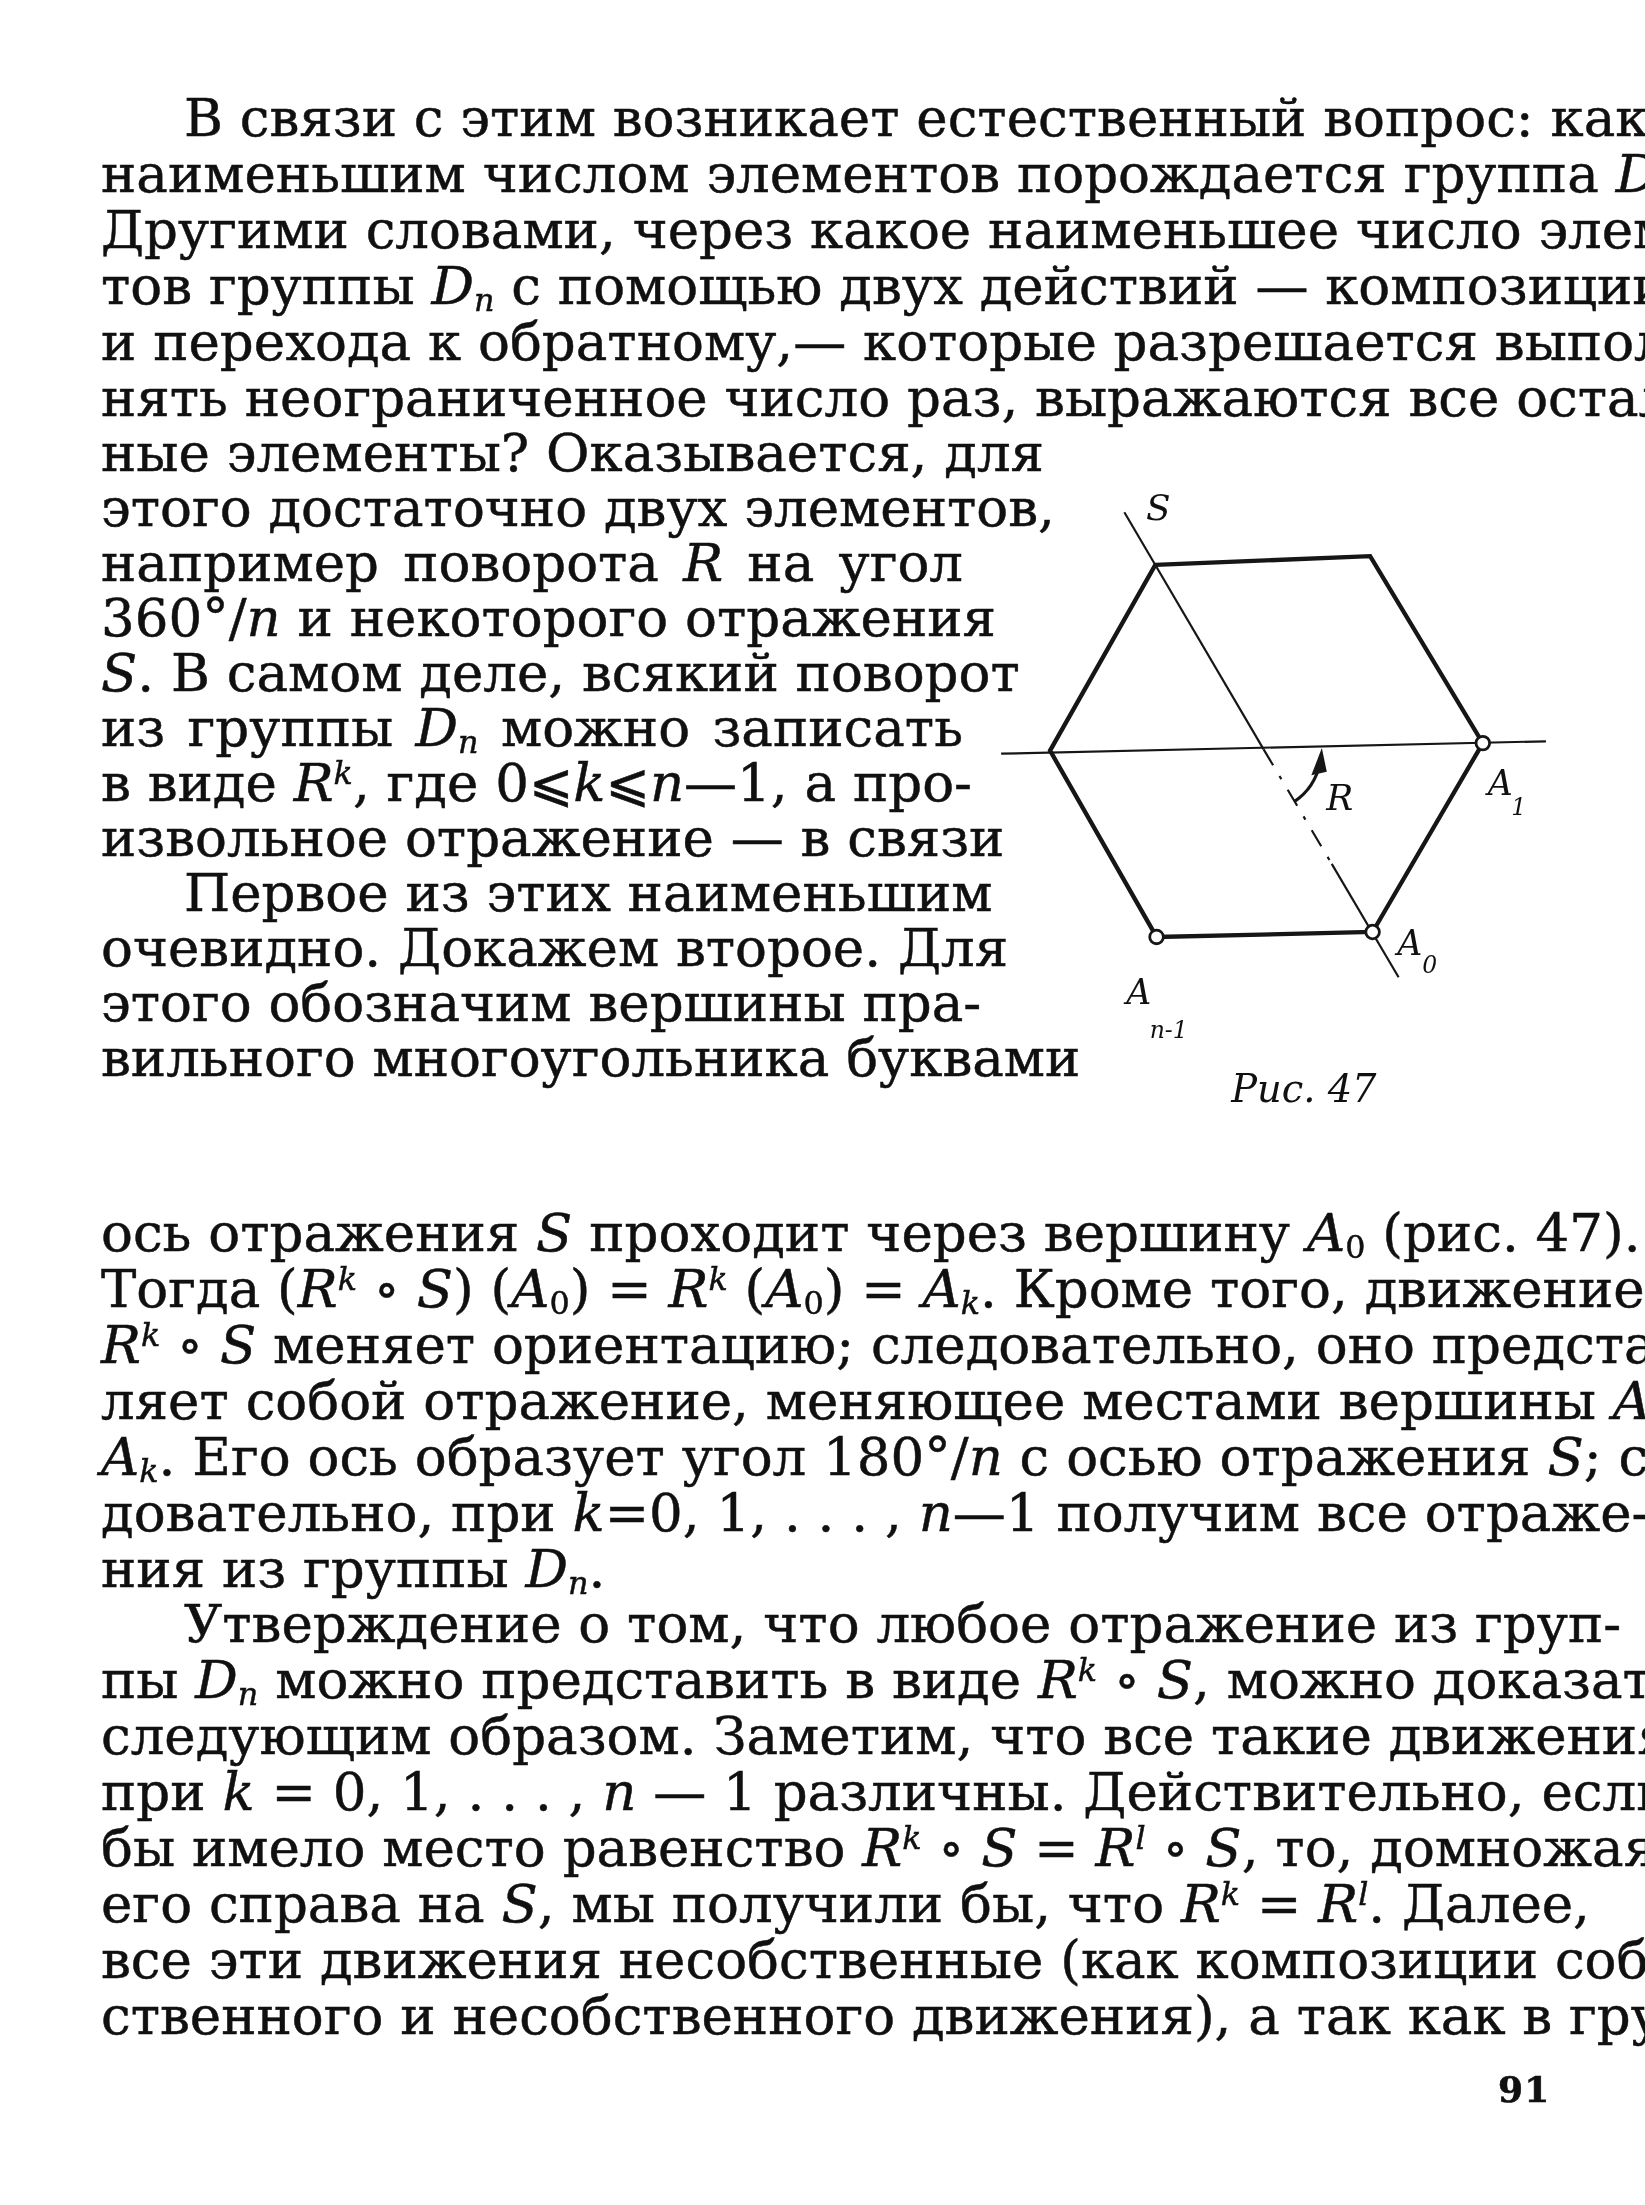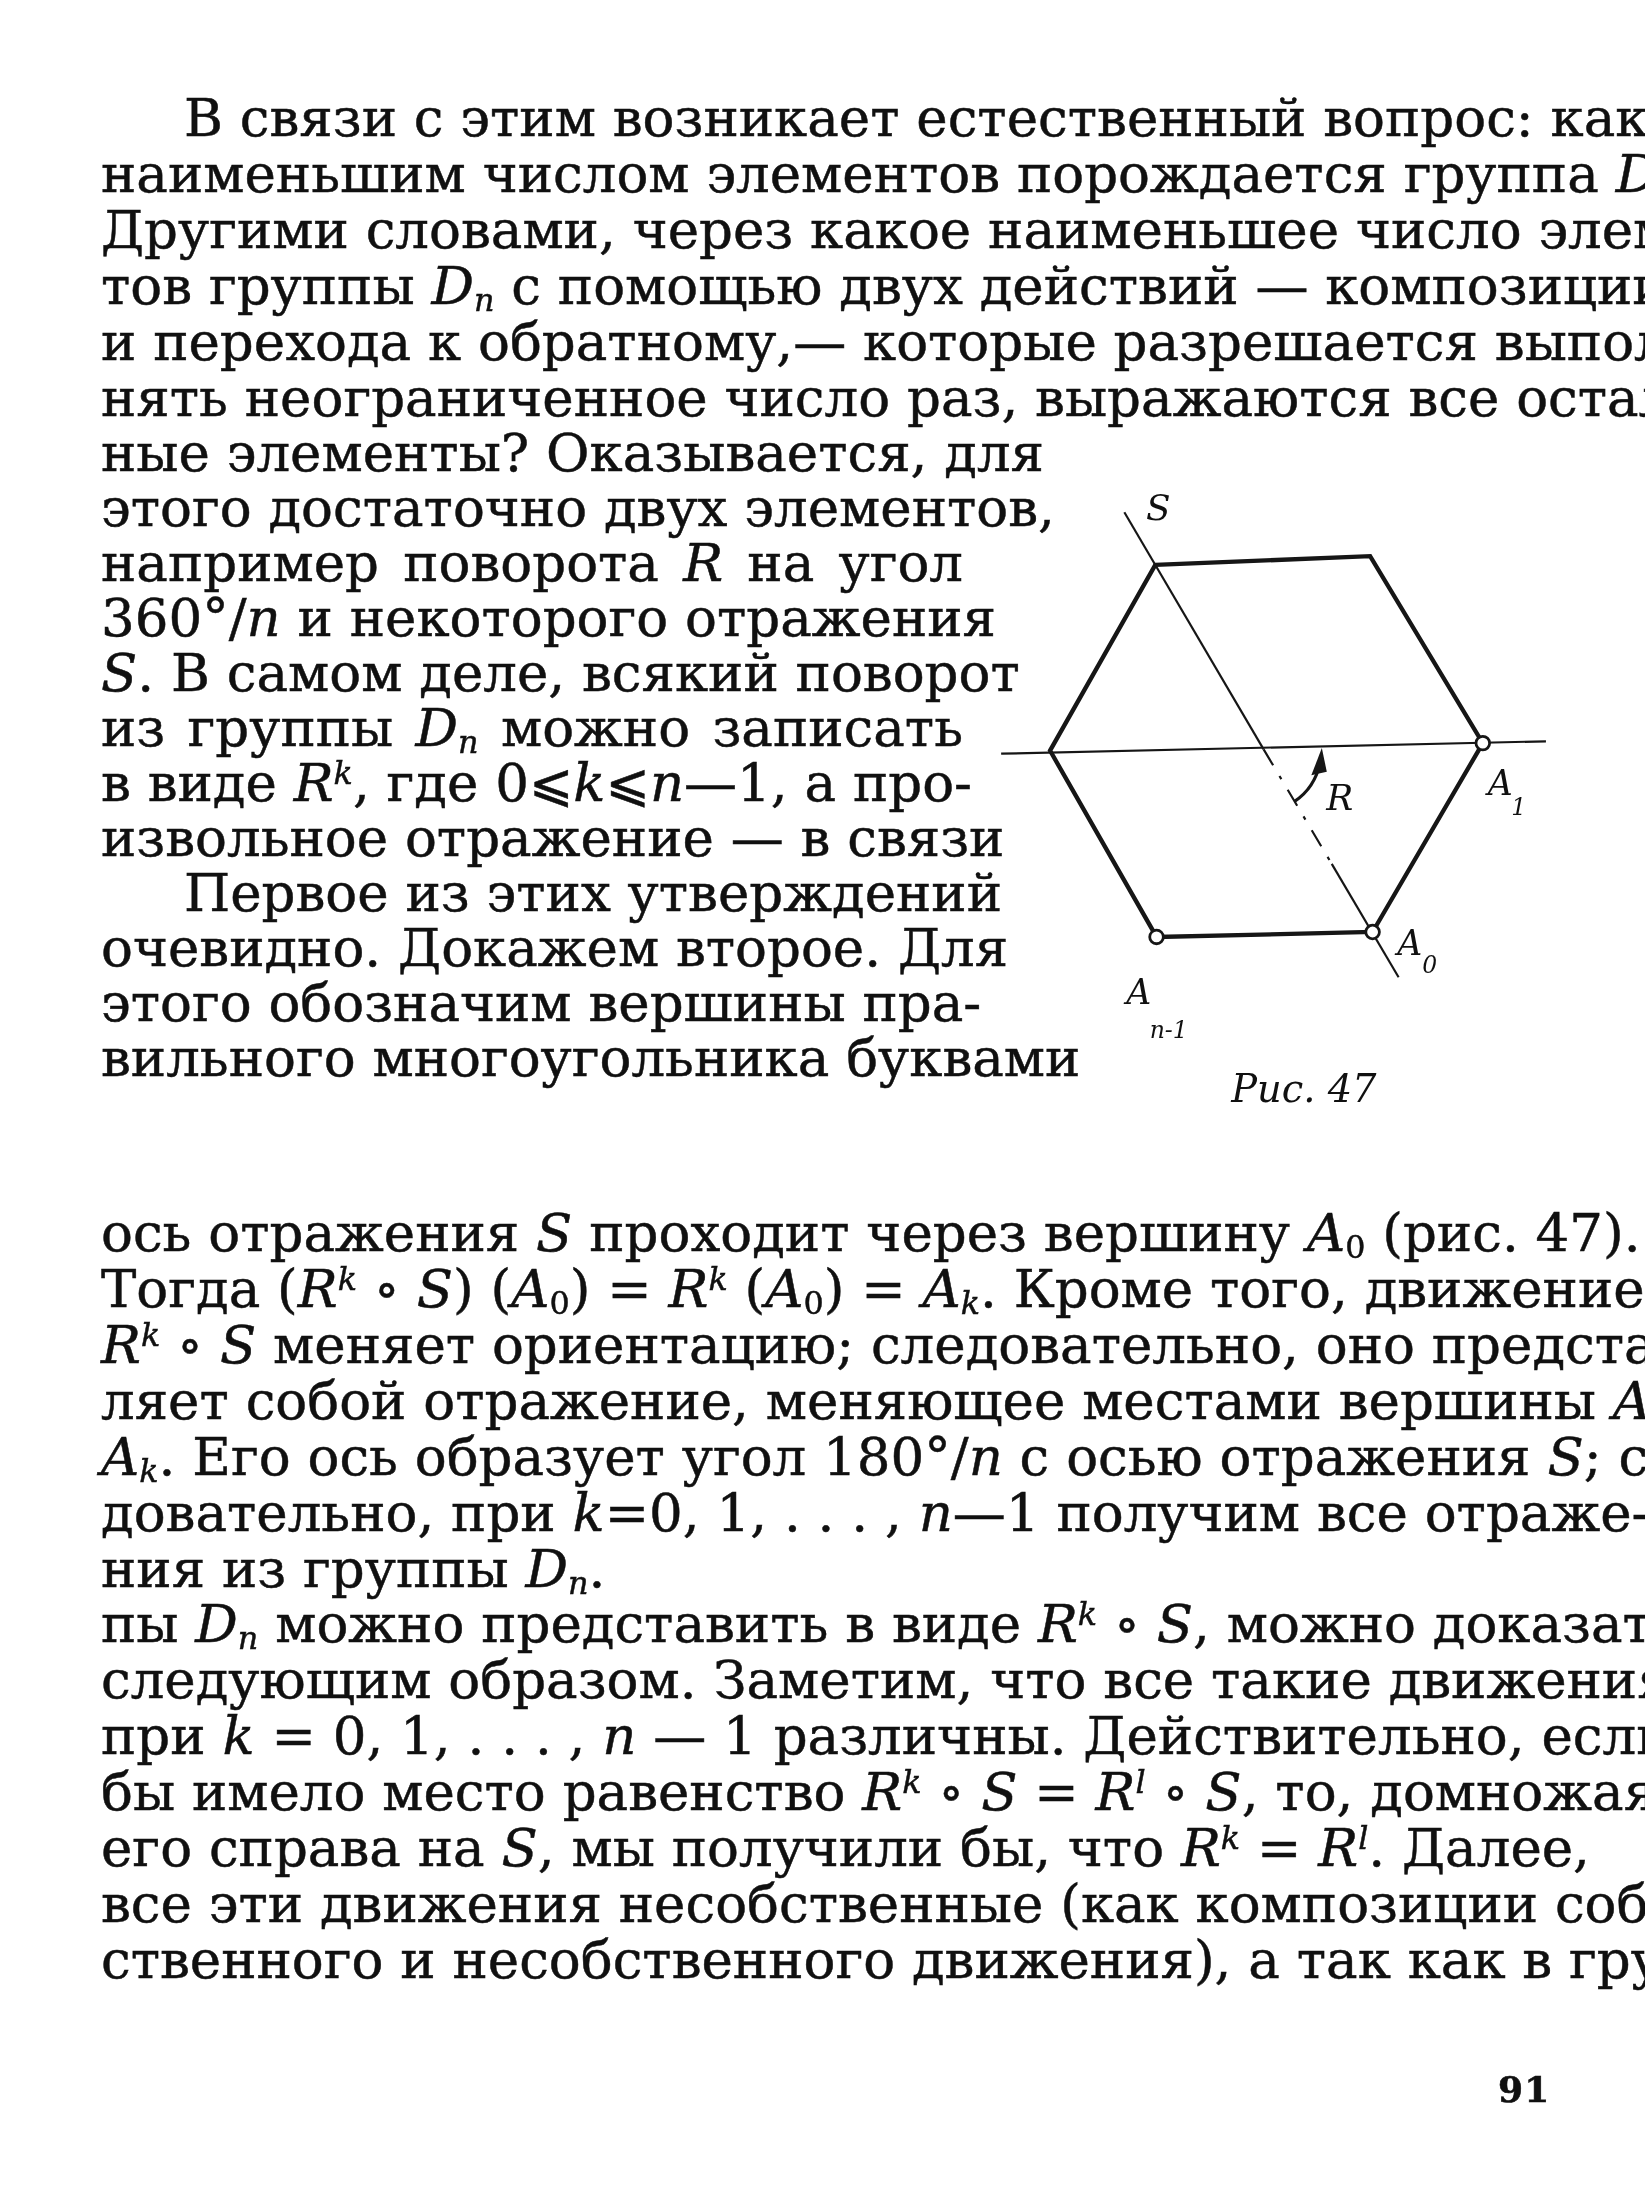--- a/index.html
+++ b/index.html
@@ -52,37 +52,38 @@
 
   <div class="tblock blockB">
     <div class="line">ные элементы? Оказывается, для</div>
     <div class="line">этого достаточно двух элементов,</div>
     <div class="line">например поворота <i>R</i> на угол</div>
     <div class="line">360°/<i>n</i> и некоторого отражения</div>
     <div class="line"><i>S</i>. В самом деле, всякий поворот</div>
     <div class="line">из группы <i>D<sub>n</sub></i> можно записать</div>
     <div class="line">в виде <i>R<sup>k</sup></i>, где 0⩽<i>k</i>⩽<i>n</i>—1, а про-</div>
     <div class="line">извольное отражение — в связи</div>
-    <div class="line indent">Первое из этих утверждений</div>
+    <div class="line indent">Первое из этих наименьшим</div>
     <div class="line">очевидно. Докажем второе. Для</div>
     <div class="line">этого обозначим вершины пра-</div>
     <div class="line">вильного многоугольника буквами</div>
   </div>
 
   <div class="tblock blockC">
     <div class="line">ось отражения <i>S</i> проходит через  вершину  <i>A</i><sub>0</sub> (рис. 47).</div>
     <div class="line">Тогда  (<i>R<sup>k</sup></i> ∘ <i>S</i>) (<i>A</i><sub>0</sub>) = <i>R<sup>k</sup></i> (<i>A</i><sub>0</sub>) = <i>A<sub>k</sub></i>. Кроме  того,  движение</div>
     <div class="line"><i>R<sup>k</sup></i> ∘ <i>S</i> меняет ориентацию; следовательно, оно представ-</div>
     <div class="line">ляет собой отражение, меняющее местами вершины <i>A</i> и</div>
     <div class="line"><i>A<sub>k</sub></i>. Его ось образует угол 180°/<i>n</i> с осью отражения <i>S</i>; сле-</div>
     <div class="line">довательно, при <i>k</i>=0, 1, . . . , <i>n</i>—1 получим все отраже-</div>
     <div class="line end">ния из группы <i>D<sub>n</sub></i>.</div>
   </div>
 
   <div class="tblock blockD">
+    <div class="line indent">Утверждение о том, что любое отражение из груп-</div>
     <div class="line">пы <i>D<sub>n</sub></i> можно представить в виде <i>R<sup>k</sup></i> ∘ <i>S</i>, можно доказать</div>
     <div class="line">следующим образом. Заметим, что все такие движения</div>
     <div class="line">при <i>k</i> = 0, 1, . . . , <i>n</i> — 1 различны. Действительно, если</div>
     <div class="line">бы имело место равенство <i>R<sup>k</sup></i> ∘ <i>S</i> = <i>R<sup>l</sup></i> ∘ <i>S</i>, то, домножая</div>
     <div class="line">его справа на <i>S</i>, мы получили бы, что <i>R<sup>k</sup></i> = <i>R<sup>l</sup></i>. Далее,</div>
     <div class="line">все эти движения несобственные (как композиции соб-</div>
     <div class="line">ственного и несобственного движения), а так как в груп-</div>
   </div>
 
   <svg class="fig" viewBox="0 0 1100 1160" xmlns="http://www.w3.org/2000/svg">

